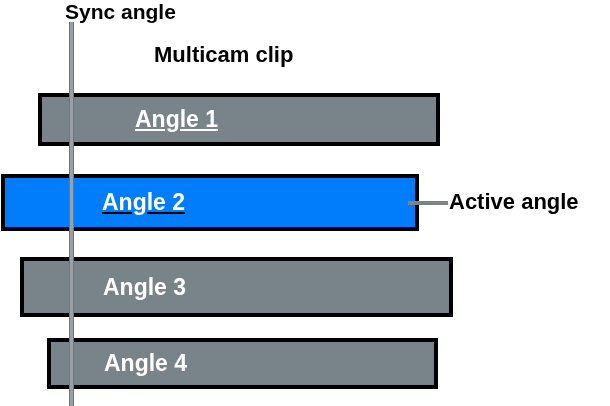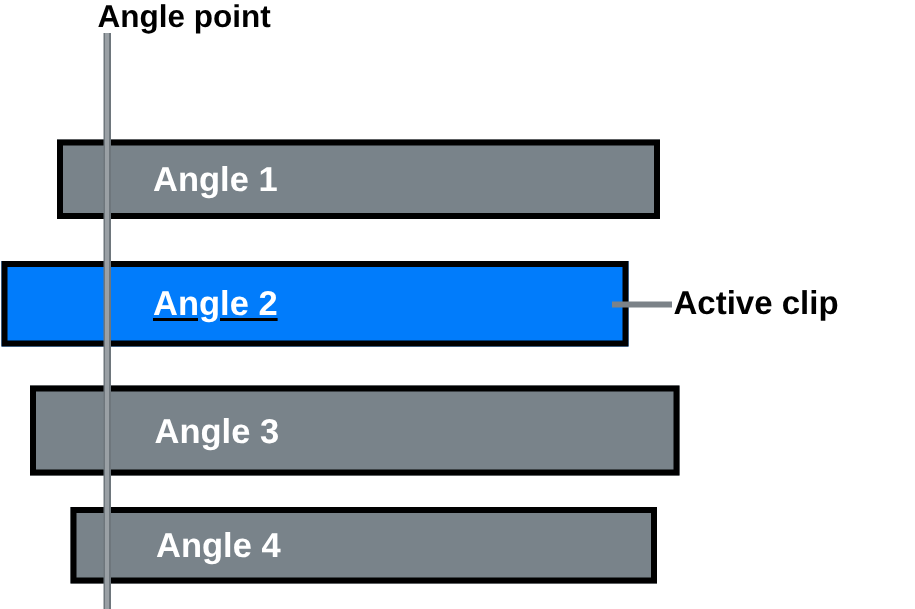--- a/index.html
+++ b/index.html
@@ -78,59 +78,60 @@
     line-height: 1;
     white-space: nowrap;
     margin-left: 32px;
   }
 
   #angle-bar-1 { left: 38px; top: 93px;  width: 402px; height: 53px; }
   #angle-bar-2 { left: 1px;  top: 174px; width: 418px; height: 57px; text-decoration: underline; }
   #angle-bar-3 { left: 20px; top: 257px; width: 433px; height: 60px; }
   #angle-bar-4 { left: 47px; top: 338px; width: 391px; height: 51px; }
 
-  #angle-bar-1 .angle-bar-label { margin-left: 60px; }
+  #angle-bar-1 .angle-bar-label { margin-left: 93px; text-decoration: underline; }
   #angle-bar-2 .angle-bar-label { margin-left: 97px; }
   #angle-bar-3 .angle-bar-label { margin-left: 79px; }
   #angle-bar-4 .angle-bar-label { margin-left: 53px; }
 
   
   #active-angle-leader {
     position: absolute;
     left: 408px;
     top: 201px;
     width: 40px;
     height: 4px;
     background: #7b8288;
     z-index: 5;
   }
 </style>
 </head>
 <body>
 
 <div id="stage">
 
-  <div class="callout-label" id="sync-point-label">Angle point</div>
+  <div class="callout-label" id="sync-point-label">Sync angle</div>
 
   <div id="sync-line"></div>
 
+  <div class="callout-label" id="multicam-clip-label">Multicam clip</div>
 
   <div class="angle-bar gray" id="angle-bar-1">
     <span class="angle-bar-label">Angle 1</span>
   </div>
 
   <div class="angle-bar blue" id="angle-bar-2">
     <span class="angle-bar-label">Angle 2</span>
   </div>
 
   <div class="angle-bar gray" id="angle-bar-3">
     <span class="angle-bar-label">Angle 3</span>
   </div>
 
   <div class="angle-bar gray" id="angle-bar-4">
     <span class="angle-bar-label">Angle 4</span>
   </div>
 
   <div id="active-angle-leader"></div>
 
-  <div class="callout-label" id="active-angle-label">Active clip</div>
+  <div class="callout-label" id="active-angle-label">Active angle</div>
 
 </div>
 
 </body></html>

